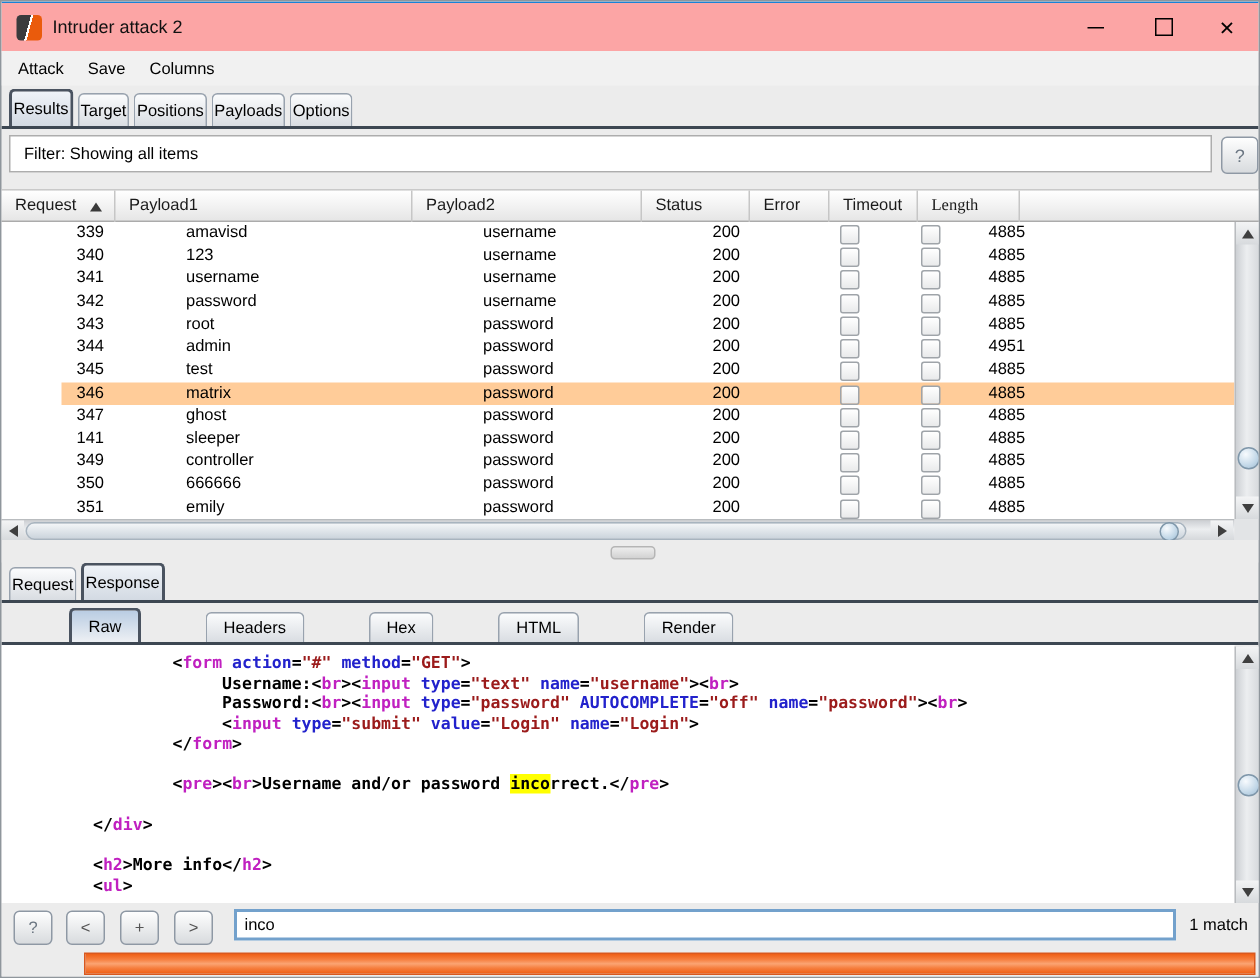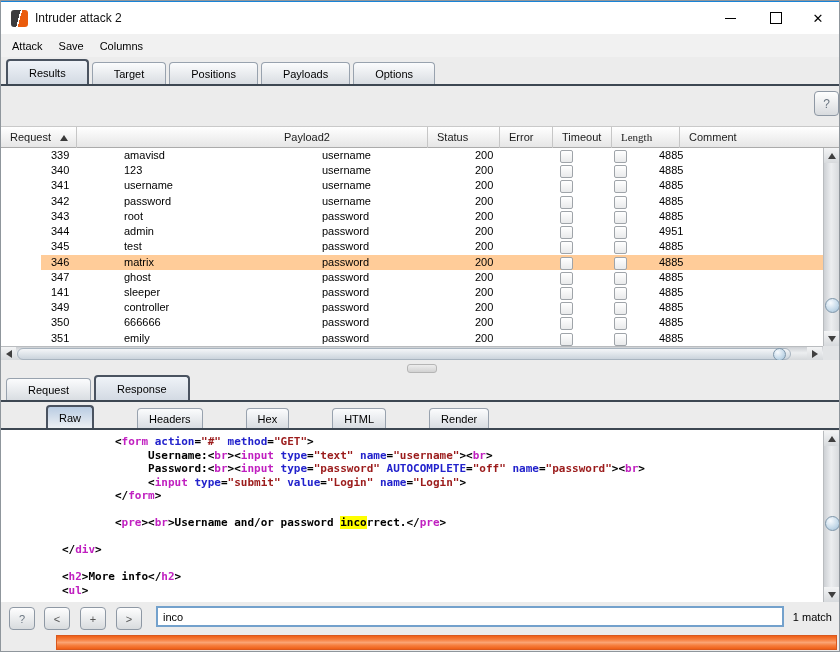--- a/index.html
+++ b/index.html
@@ -1,35 +1,35 @@
 <!DOCTYPE html>
 <html><head>
 <meta charset="utf-8">
 <style>
   html,body{margin:0;padding:0;background:#fff;}
   .window{position:relative;width:840px;height:652px;background:#ECECEC;font-family:"Liberation Sans",sans-serif;font-size:11px;color:#000;overflow:hidden;box-sizing:border-box;border:1px solid #8F969C;}
   .top-accent{position:absolute;top:0;left:0;right:0;height:1px;background:#1883D7;}
 
   
-  .titlebar{position:absolute;top:1px;left:0;right:0;height:32px;background:#ffffff;border-bottom:1px solid #E4E4E4;padding-left:44px;}
+  .titlebar{position:absolute;top:1px;left:0;right:0;height:32px;background:#fca5a5;border-bottom:1px solid #E4E4E4;padding-left:44px;}
   .app-icon{position:absolute;left:10px;top:8px;width:17px;height:17px;border-radius:3px;background:linear-gradient(105deg,#3B3B3D 45%,#FFFFFF 45%,#FFFFFF 52%,#EA5B0C 52%);}
   .title-text{position:absolute;left:34px;top:9px;font-size:12px;color:#111;}
   .winbtn{position:absolute;top:4px;width:34px;height:24px;display:flex;align-items:center;justify-content:center;cursor:default;}
   .btn-min{right:92px;} .btn-max{right:46px;} .btn-close{right:4px;}
   .glyph-min{width:11px;height:1px;background:#000;}
   .glyph-max{width:10px;height:10px;border:1px solid #000;}
   .glyph-close{font-size:13px;font-weight:400;line-height:13px;color:#000;}
 
   
   .menubar{position:absolute;top:33px;left:0;right:0;height:23px;display:flex;align-items:center;gap:10px;padding-left:8px;background:#F1F1F1;}
   .menu-item{padding:2px 3px;}
 
   
   .tabrow{position:absolute;left:5px;display:flex;align-items:flex-end;gap:3px;}
-  .tab{height:21px;padding:0 21px;display:flex;align-items:center;border:1px solid #98A2AE;border-bottom:none;border-radius:4px 4px 0 0;background:linear-gradient(#FBFCFD,#D9DDE2);}
+  .tab{height:21px;padding:0 1px;display:flex;align-items:center;border:1px solid #98A2AE;border-bottom:none;border-radius:4px 4px 0 0;background:linear-gradient(#FBFCFD,#D9DDE2);}
   .tab.sel{height:23px;border:2px solid #4A5360;border-bottom:none;background:linear-gradient(#EFF3F8,#D3DAE3);}
   .tab.sel-blue{background:linear-gradient(#B9CCE2,#EDF0F4);}
   .main-tabs{top:58px;}
   .darkline{position:absolute;left:0;right:0;height:2px;background:#3D4752;}
   .line-main{top:83px;}
 
   
   .filter-box{position:absolute;top:89px;left:5px;width:802px;height:25px;background:#FFFFFF;border:1px solid #ADADAD;display:flex;align-items:center;padding-left:9px;box-sizing:border-box;}
   .helpbtn{position:absolute;width:23px;height:23px;border:1px solid #8E98A4;border-radius:4px;background:linear-gradient(#FEFEFE,#D8DBDE);color:#6B7682;display:flex;align-items:center;justify-content:center;font-size:12px;}
   .filter-help{top:90px;left:813px;}
@@ -130,30 +130,33 @@
 
   <div class="tabrow main-tabs">
     <div class="tab sel">Results</div>
     <div class="tab">Target</div>
     <div class="tab">Positions</div>
     <div class="tab">Payloads</div>
     <div class="tab">Options</div>
   </div>
   <div class="darkline line-main"></div>
 
+  <div class="filter-box">
+    <span>Filter: Showing all items</span>
+  </div>
   <div class="helpbtn filter-help">?</div>
 
   <div class="thead">
     <div class="hcell hc-req"><span>Request</span><span class="sort-asc"></span></div>
+    <div class="hcell hc-p1">Payload1</div>
     <div class="hcell hc-p2">Payload2</div>
     <div class="hcell hc-st">Status</div>
     <div class="hcell hc-err">Error</div>
     <div class="hcell hc-to">Timeout</div>
     <div class="hcell hc-len">Length</div>
-    <div class="hcell hc-com">Comment</div>
   </div>
 
   <div class="tbody" id="tbody">
       <div class="trow">
         <span class="cell c-req">339</span>
         <span class="cell c-p1">amavisd</span>
         <span class="cell c-p2">username</span>
         <span class="cell c-st">200</span>
         <span class="cell c-len">4885</span>
         <span class="cell c-com"></span>

